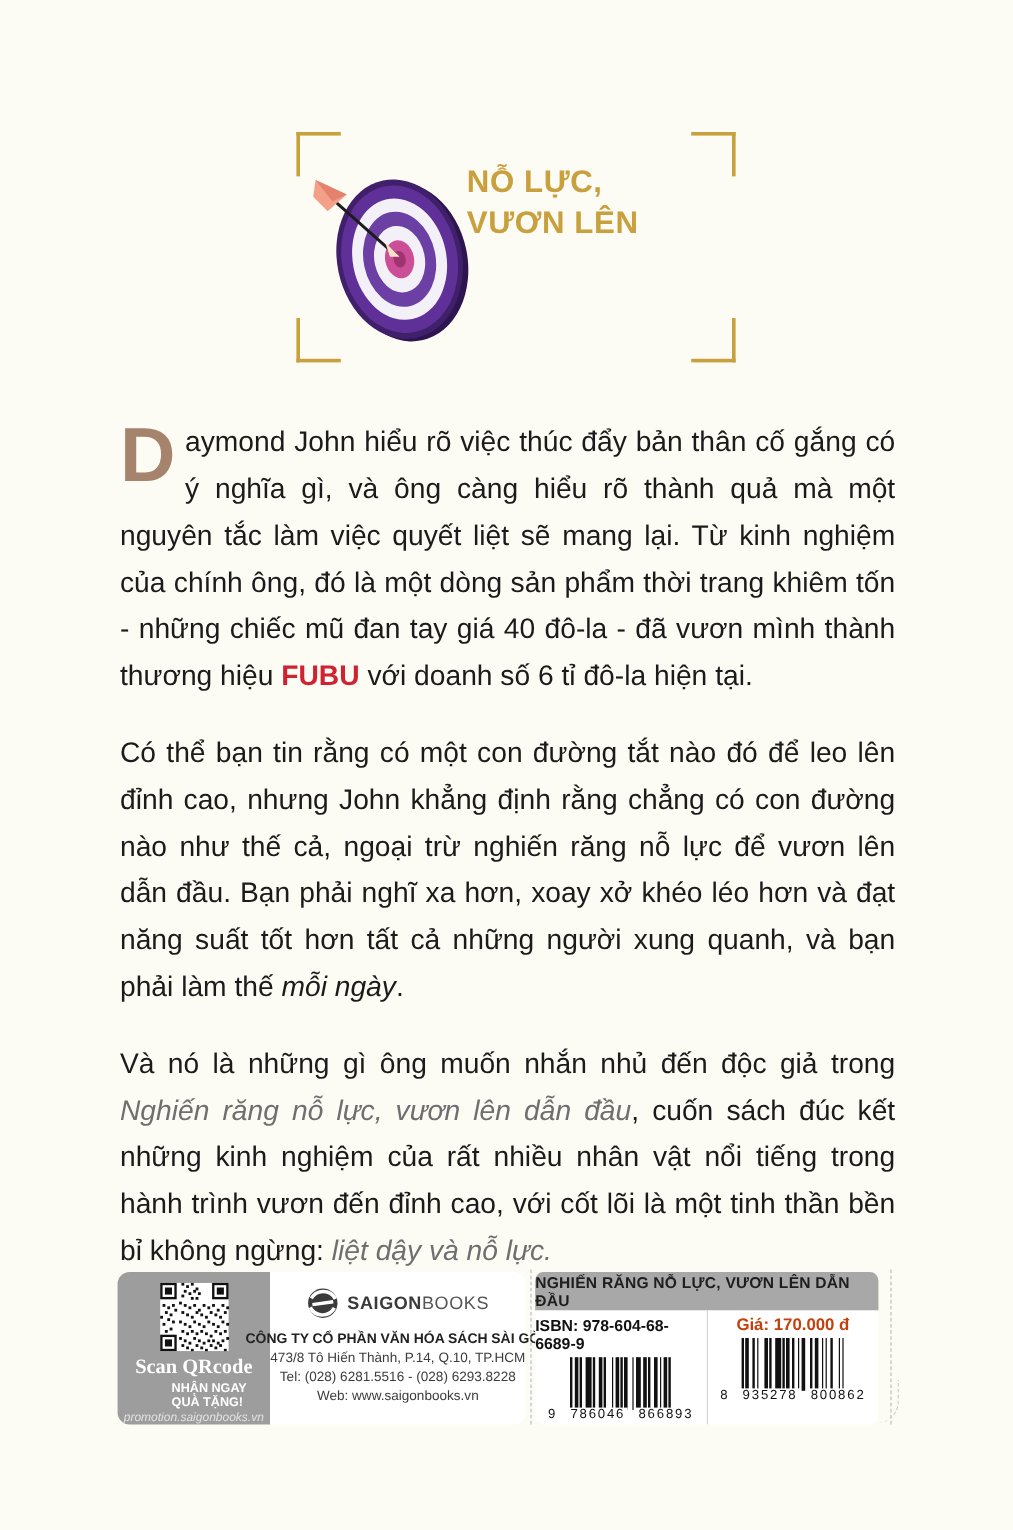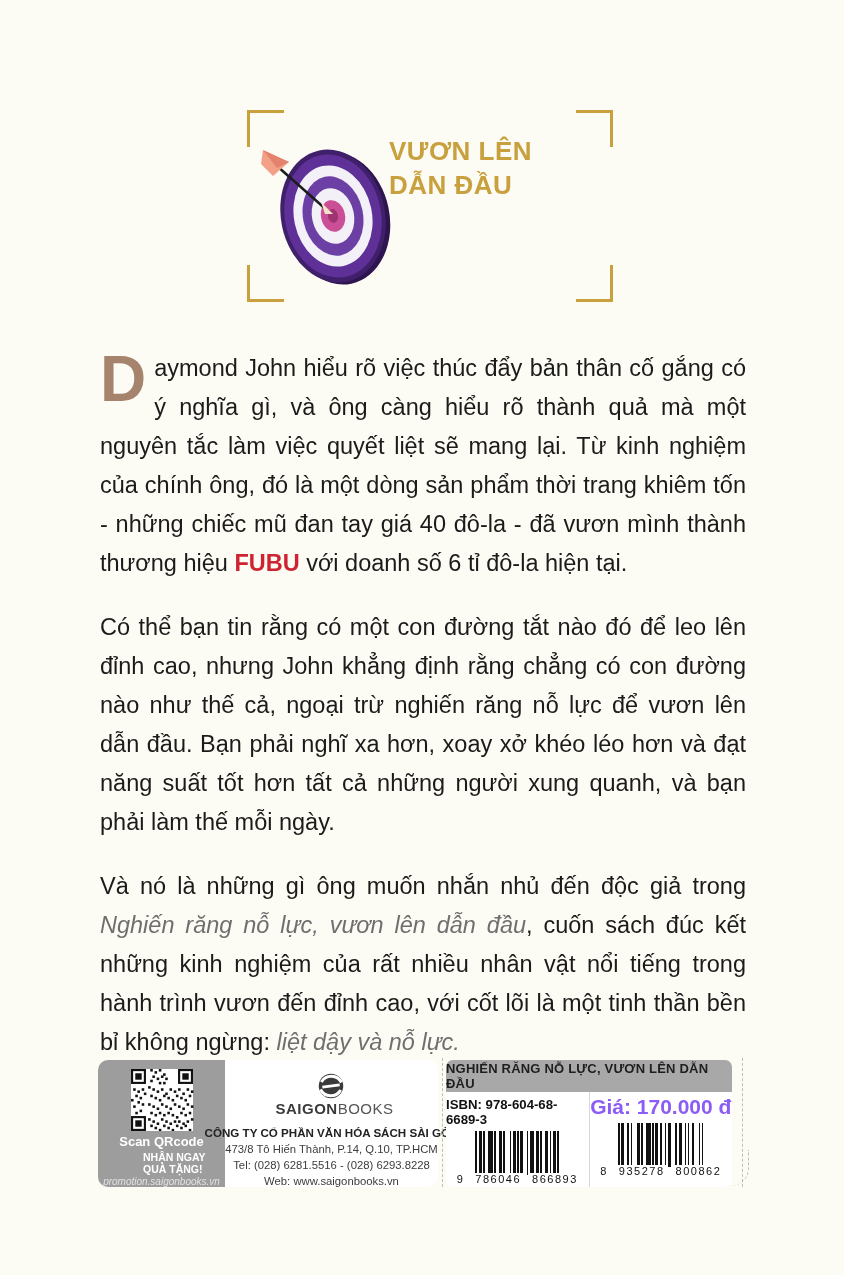--- a/index.html
+++ b/index.html
@@ -25,56 +25,56 @@
   }
   
   .copy{position:absolute;left:100px;top:349px;width:646px;
     font-size:23.5px;line-height:39px;text-align:justify;}
   .copy p{margin:0 0 25px 0;}
   .dropcap{
     float:left;font-weight:bold;color:#a5836c;
     font-size:64px;line-height:52px;margin:4px 8px 0 0;
   }
   .brand{color:#cf2332;font-weight:bold;}
-  .it{}
+  .it{font-style:italic;}
   .it-gray{font-style:italic;color:#6f6f6f;}
   
   .footer{position:absolute;left:0;top:1058px;width:844px;height:134px;}
   .qr-box{
     position:absolute;left:98px;top:2px;width:127px;height:127px;
     background:#9d9d9d;border-radius:10px 0 0 10px;
     display:flex;flex-direction:column;align-items:center;
   }
   .qr-svg{margin-top:9px;}
-  .qr-l1{color:#fff;font-weight:bold;font-size:13px;margin-top:3px;}
+  .qr-l1{color:#fff;font-weight:bold;font-size:17px;margin-top:3px;font-family:Liberation Serif, serif;}
   .qr-l2{color:#fff;font-weight:bold;font-size:10.5px;margin-top:2px;padding-left:45px;}
   .qr-l3{color:#e2e2e2;font-style:italic;font-size:10px;margin-top:1px;}
   .pub-box{
     position:absolute;left:225px;top:2px;width:213px;height:127px;
     background:#ffffff;border-radius:0 10px 10px 0;
     display:flex;flex-direction:column;align-items:center;
   }
-  .logo-row{display:flex;align-items:center;margin-top:12px;flex-direction:column;}
+  .logo-row{display:flex;align-items:center;margin-top:12px;}
   .logo-word{font-size:15px;letter-spacing:.5px;color:#3a3a3a;margin-left:6px;}
   .logo-word .b{font-weight:bold;}
   .logo-word .l{font-weight:normal;color:#555;}
   .pub-company{font-weight:bold;font-size:11.6px;color:#222;margin-top:9px;white-space:nowrap;}
   .pub-line{font-size:11.3px;color:#3c3c3c;margin-top:4px;white-space:nowrap;}
   .cutline{position:absolute;top:0;height:129px;border-left:1px dashed #bdbdbd;}
   .isbn-area{position:absolute;left:446px;top:2px;width:286px;height:127px;}
   .isbn-header{
     height:32px;background:#a8a8a8;border-radius:7px 7px 0 0;
     display:flex;align-items:center;justify-content:center;
     font-weight:bold;font-size:13px;color:#1e1e1e;letter-spacing:.2px;
   }
   .isbn-body{height:95px;background:#fff;display:flex;border-radius:0 0 7px 7px;}
   .isbn-half{flex:1;display:flex;flex-direction:column;align-items:center;}
   .isbn-half.left{border-right:1px solid #d7d7d7;}
   .isbn-label{font-weight:bold;font-size:13.2px;color:#111;margin-top:5px;}
-  .price-label{font-weight:bold;font-size:21px;color:#8b5cf6;margin-top:3px;}
+  .price-label{font-weight:bold;font-size:14px;color:#c2410c;margin-top:3px;}
   .barcode{display:flex;align-items:flex-start;margin-top:4px;height:52px;}
   .barcode span{display:block;}
   .bc-digits{display:flex;gap:7px;font-size:11px;color:#111;margin-top:-10px;background:transparent;}
   .bc-digits span{background:#fff;padding:0 2px;letter-spacing:1.5px;}
   .die-curve{
     position:absolute;left:722px;top:92px;width:26px;height:36px;
     border-right:1px dashed #bdbdbd;border-radius:0 0 18px 0;
   }
 </style>
 </head>
@@ -97,22 +97,22 @@
       <ellipse cx="78" cy="88" rx="12" ry="16" fill="#ca4f96"></ellipse>
       <ellipse cx="78" cy="88" rx="5" ry="7" fill="#a03372"></ellipse>
     </g>
     <line x1="22" y1="38" x2="74" y2="84" stroke="#1c1c1c" stroke-width="2.5"></line>
     <polygon points="8,22 34,34 18,48 6,36" fill="#f2a188"></polygon>
     <polygon points="8,22 34,34 22,40" fill="#e5826d"></polygon>
     <polygon points="66,74 78,86 70,86" fill="#f5e3c8"></polygon>
   </svg>
 
   <div class="hero-title">
+    <div>NỖ LỰC,</div>
     <div>VƯƠN LÊN</div>
-    <div>DẪN ĐẦU</div>
   </div>
 </div>
 
 <div class="copy">
   <p><span class="dropcap">D</span><span>aymond John hiểu rõ việc thúc đẩy bản thân cố gắng có ý nghĩa gì, và ông càng hiểu rõ thành quả mà một nguyên tắc làm việc quyết liệt sẽ mang lại. Từ kinh nghiệm của chính ông, đó là một dòng sản phẩm thời trang khiêm tốn - những chiếc mũ đan tay giá 40 đô-la - đã vươn mình thành thương hiệu </span><span class="brand">FUBU</span><span> với doanh số 6 tỉ đô-la hiện tại.</span></p>
 
   <p><span>Có thể bạn tin rằng có một con đường tắt nào đó để leo lên đỉnh cao, nhưng John khẳng định rằng chẳng có con đường nào như thế cả, ngoại trừ nghiến răng nỗ lực để vươn lên dẫn đầu. Bạn phải nghĩ xa hơn, xoay xở khéo léo hơn và đạt năng suất tốt hơn tất cả những người xung quanh, và bạn phải làm thế </span><span class="it">mỗi ngày</span><span>.</span></p>
 
   <p><span>Và nó là những gì ông muốn nhắn nhủ đến độc giả trong </span><span class="it-gray">Nghiến răng nỗ lực, vươn lên dẫn đầu</span><span>, cuốn sách đúc kết những kinh nghiệm của rất nhiều nhân vật nổi tiếng trong hành trình vươn đến đỉnh cao, với cốt lõi là một tinh thần bền bỉ không ngừng: </span><span class="it-gray">liệt dậy và nỗ lực.</span></p>
 </div>
@@ -240,21 +240,21 @@
   </div>
 
   <div class="cutline" style="left:442px"></div>
   <div class="cutline" style="left:742px"></div>
   <div class="die-curve"></div>
 
   <div class="isbn-area">
     <div class="isbn-header">NGHIẾN RĂNG NỖ LỰC, VƯƠN LÊN DẪN ĐẦU</div>
     <div class="isbn-body">
       <div class="isbn-half left">
-        <div class="isbn-label">ISBN: 978-604-68-6689-3</div>
+        <div class="isbn-label">ISBN: 978-604-68-6689-9</div>
         <div class="barcode" id="bc1">
             <span style="width: 1.55px; height: 52px; background: rgb(17, 17, 17);"></span>
             <span style="width: 1.55px; height: 52px; background: transparent;"></span>
             <span style="width: 3.1px; height: 52px; background: rgb(17, 17, 17);"></span>
             <span style="width: 1.55px; height: 44px; background: transparent;"></span>
             <span style="width: 1.55px; height: 44px; background: rgb(17, 17, 17);"></span>
             <span style="width: 3.1px; height: 44px; background: transparent;"></span>
             <span style="width: 4.65px; height: 44px; background: rgb(17, 17, 17);"></span>
             <span style="width: 1.55px; height: 44px; background: transparent;"></span>
             <span style="width: 1.55px; height: 44px; background: rgb(17, 17, 17);"></span>

